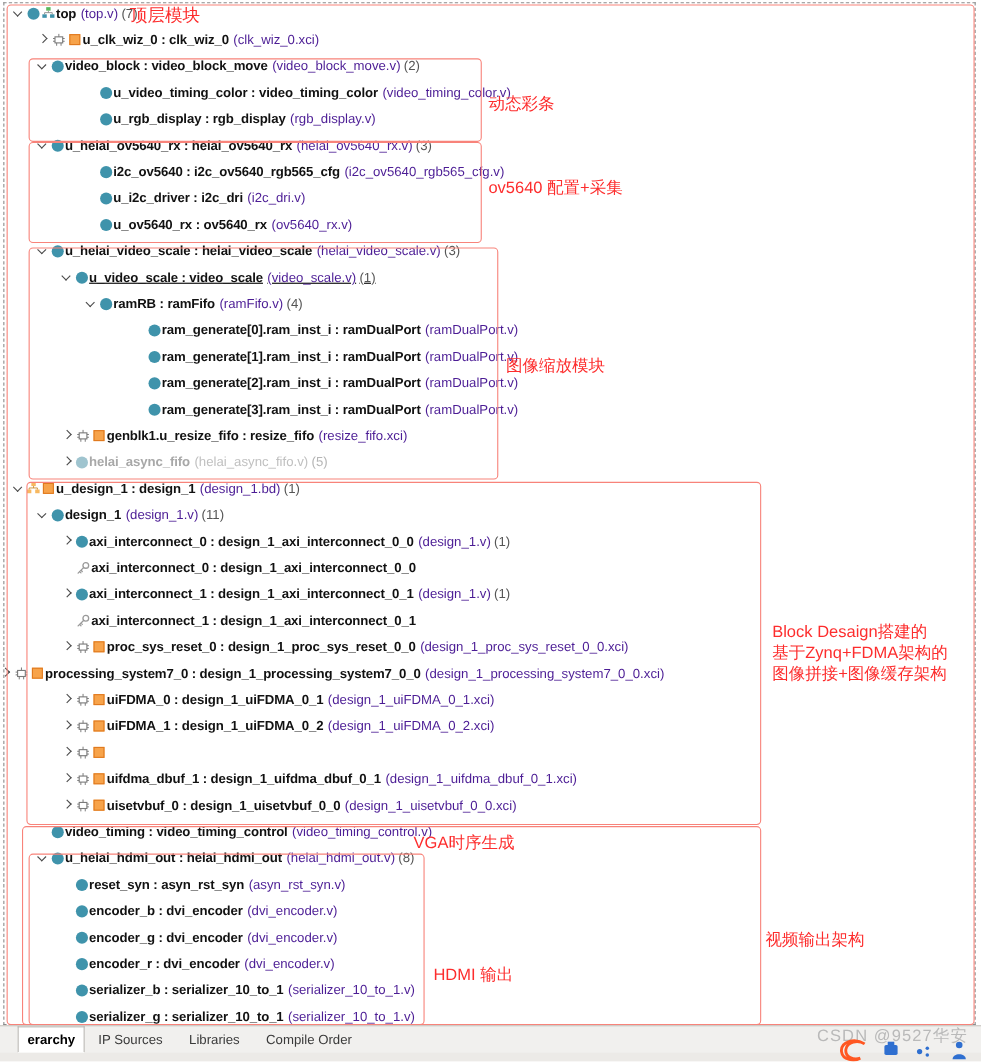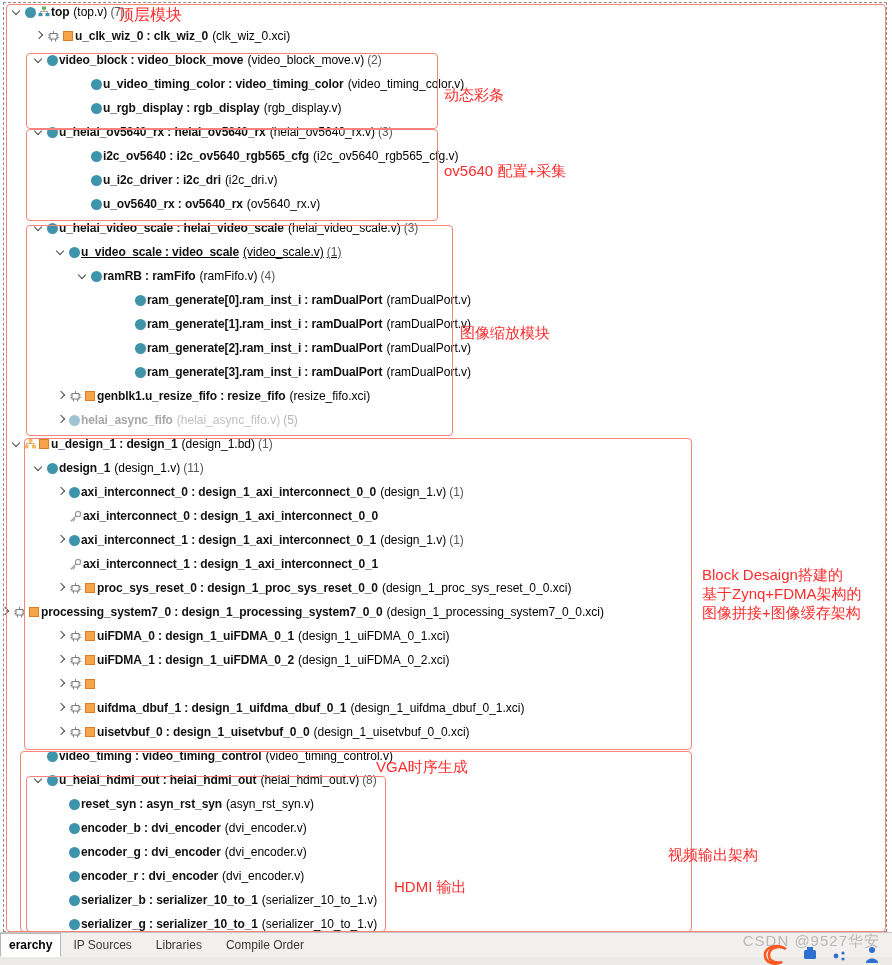--- a/index.html
+++ b/index.html
@@ -33,21 +33,21 @@
   .row{
     position:relative;
     height:24px;
     line-height:24px;
     white-space:nowrap;
     display:flex;
     align-items:center;
   }
   .row .lbl{display:inline-block;}
   .nm{font-weight:bold;color:#111;letter-spacing:-0.1px;}
-  .fl{color:#000000;margin-left:4px;}
+  .fl{color:#4c1d95;margin-left:4px;}
   .cnt{color:#555;margin-left:3px;}
   .row.dim .nm{font-weight:bold;color:#a8a8a8;}
   .row.dim .fl{color:#c0c0c0;}
   .row.dim .cnt{color:#b5b5b5;}
 
   
   .chev{
     width:11px;height:24px;
     display:inline-block;
     position:relative;
@@ -109,21 +109,21 @@
   
   #tabbar{
     position:absolute;
     left:0;bottom:0;
     width:892px;height:33px;
     background:#f1f0ee;
     border-top:1px solid #c7c5c0;
     box-sizing:border-box;
   }
   #tabbar .tabs{
-    position:absolute;left:0;top:0;height:24px;
+    position:absolute;left:16px;top:0;height:24px;
     display:flex;align-items:stretch;
   }
   .tab{
     display:flex;align-items:center;
     padding:0 12px;
     font-size:12px;color:#3a3a3a;
     background:transparent;
     border:none;
     height:24px;
     box-sizing:border-box;
@@ -528,21 +528,21 @@
 
 <div class="note big" style="left:118px; top:5px;">顶层模块</div>
 <div class="note" style="left:444px; top:85px;">动态彩条</div>
 <div class="note" style="left:444px; top:161px;">ov5640 配置+采集</div>
 <div class="note" style="left:460px; top:323px;">图像缩放模块</div>
 <div class="note" style="left:702px; top:565px;">Block Desaign搭建的
 基于Zynq+FDMA架构的
 图像拼接+图像缓存架构</div>
 <div class="note" style="left:376px; top:757px;">VGA时序生成</div>
 <div class="note" style="left:394px; top:877px;">HDMI 输出</div>
-<div class="note" style="left:668px; top:845px;">视频输出架构</div>
+<div class="note" style="left:696px; top:845px;">视频输出架构</div>
 
 <div id="tabbar">
   <div class="tabs">
       <div class="tab active">erarchy</div>
       <div class="tab">IP Sources</div>
       <div class="tab">Libraries</div>
       <div class="tab">Compile Order</div>
     </div>
   <div class="strip"></div>
 </div>

